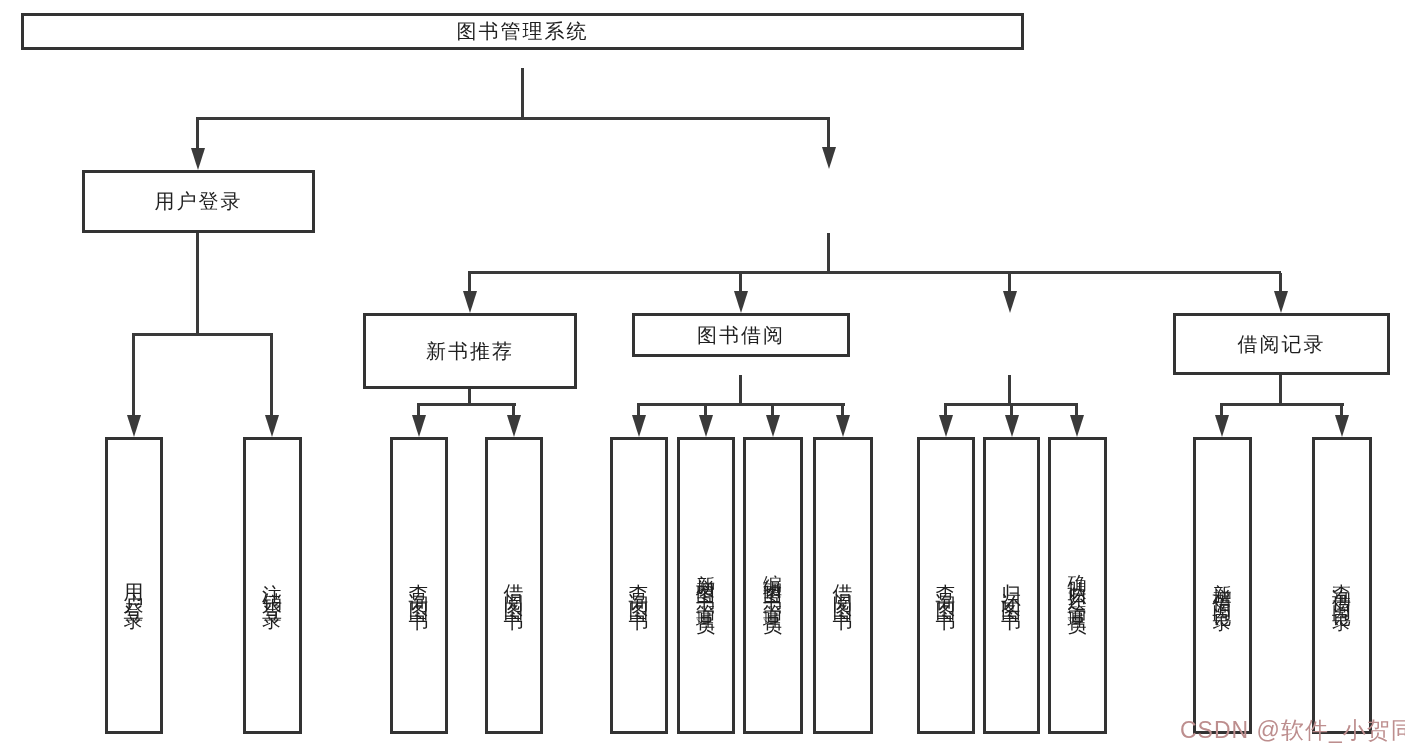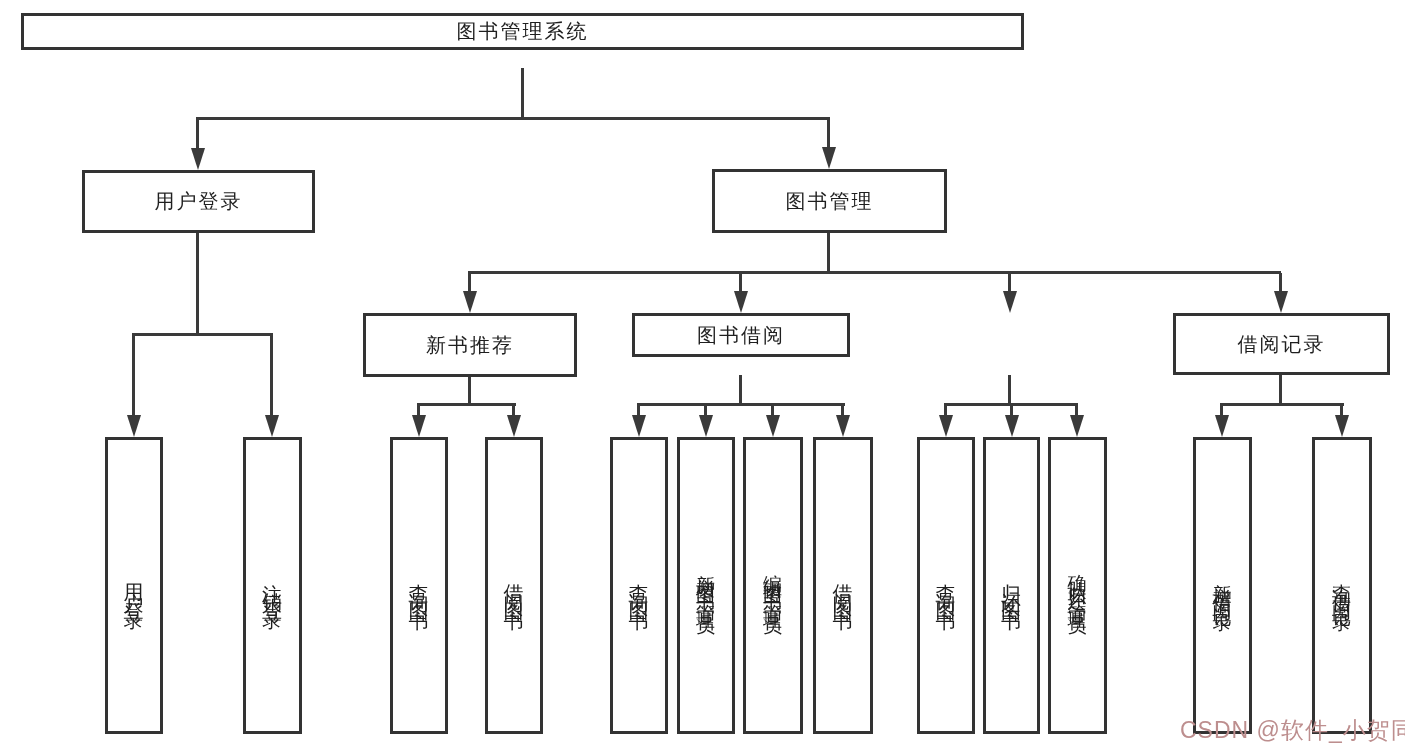--- a/index.html
+++ b/index.html
@@ -35,23 +35,22 @@
 </style>
 </head>
 <body>
 
 <div id="canvas">
 
   <div class="box" style="left:21px;top:13px;width:1003px;height:37px;">图书管理系统</div>
 
   <div class="box" style="left:82px;top:170px;width:233px;height:63px;">用户登录</div>
 
-  <div class="box" style="left:712px;top:169px;width:235px;height:64px;">图书管理</div>
 
-  <div class="box" style="left:363px;top:313px;width:214px;height:64px;">新书推荐</div>
+  <div class="box" style="left:363px;top:313px;width:214px;height:76px;">新书推荐</div>
 
   <div class="box" style="left:632px;top:313px;width:218px;height:44px;">图书借阅</div>
 
 
   <div class="box" style="left:1173px;top:313px;width:217px;height:62px;">借阅记录</div>
 
   <div class="box leaf" style="left:105px;top:437px;width:58px;height:297px;">用户登录</div>
 
   <div class="box leaf" style="left:243px;top:437px;width:59px;height:297px;">注销登录</div>
 

